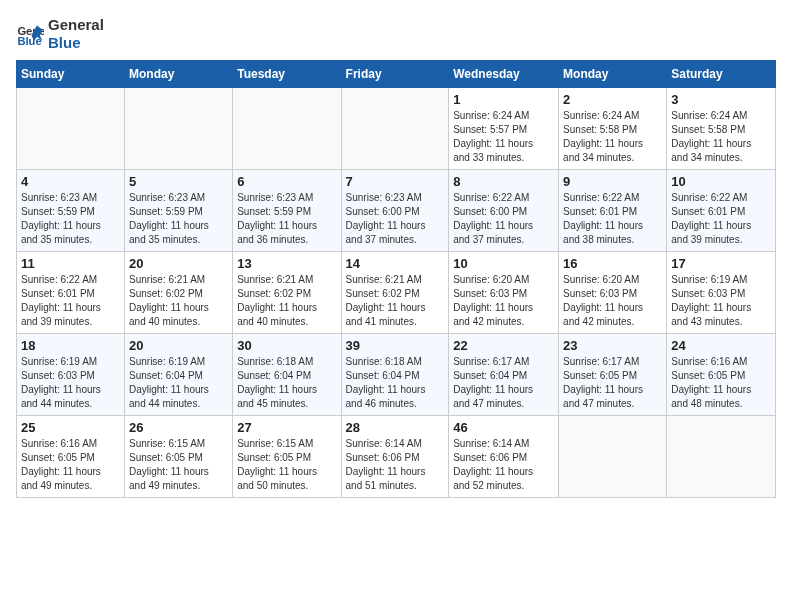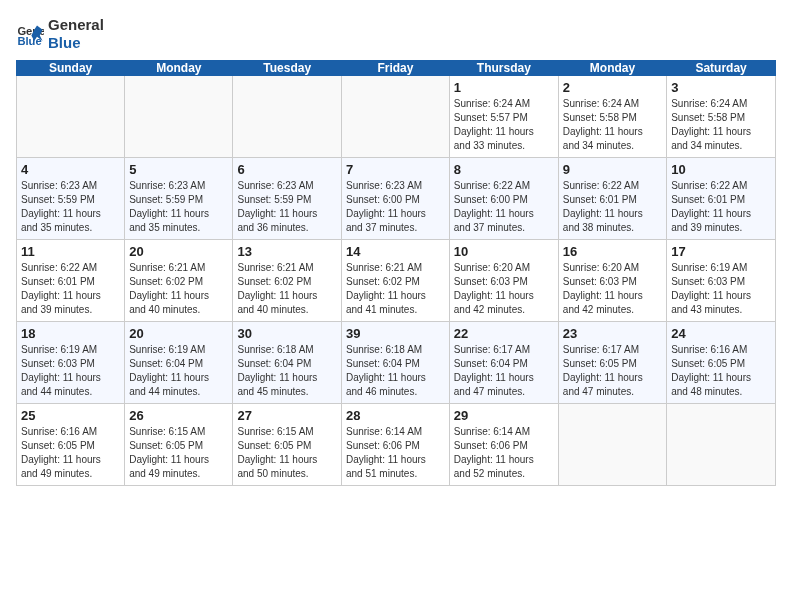--- a/index.html
+++ b/index.html
@@ -39,22 +39,22 @@
       color: #333;
     }
     table {
       width: 100%;
       border-collapse: collapse;
       font-size: 11px;
     }
     thead tr th {
       background: #1a5fa8;
       color: #fff;
-      padding: 0 4px;
-      text-align: center;
+      padding: 6px 4px;
+      text-align: left;
       font-size: 12px;
       font-weight: bold;
       border: 1px solid #1a5fa8;
     }
     tbody tr td {
       border: 1px solid #ccc;
       vertical-align: top;
       padding: 4px;
       min-height: 80px;
       width: 113px;
@@ -98,21 +98,21 @@
   </div>
 </div>
 
 <table>
   <thead>
     <tr>
     <th>Sunday</th>
         <th>Monday</th>
         <th>Tuesday</th>
         <th>Friday</th>
-        <th>Thursday</th>
+        <th>Wednesday</th>
         <th>Monday</th>
         <th>Saturday</th>
       </tr>
   </thead>
   <tbody id="calendar-body">
   <tr>
         <td class="empty"></td>
         <td class="empty"></td>
         <td class="empty"></td>
         <td class="empty"></td>
@@ -314,21 +314,21 @@
 and 50 minutes.</div>
         </td>
         <td>
           <div class="day-num">28</div>
           <div class="day-info" style="white-space: pre-line;">Sunrise: 6:14 AM
 Sunset: 6:06 PM
 Daylight: 11 hours
 and 51 minutes.</div>
         </td>
         <td>
-          <div class="day-num">29</div>
+          <div class="day-num">46</div>
           <div class="day-info" style="white-space: pre-line;">Sunrise: 6:14 AM
 Sunset: 6:06 PM
 Daylight: 11 hours
 and 52 minutes.</div>
         </td>
         <td class="empty"></td>
         <td class="empty"></td>
       </tr>
     </tbody>
 </table>

